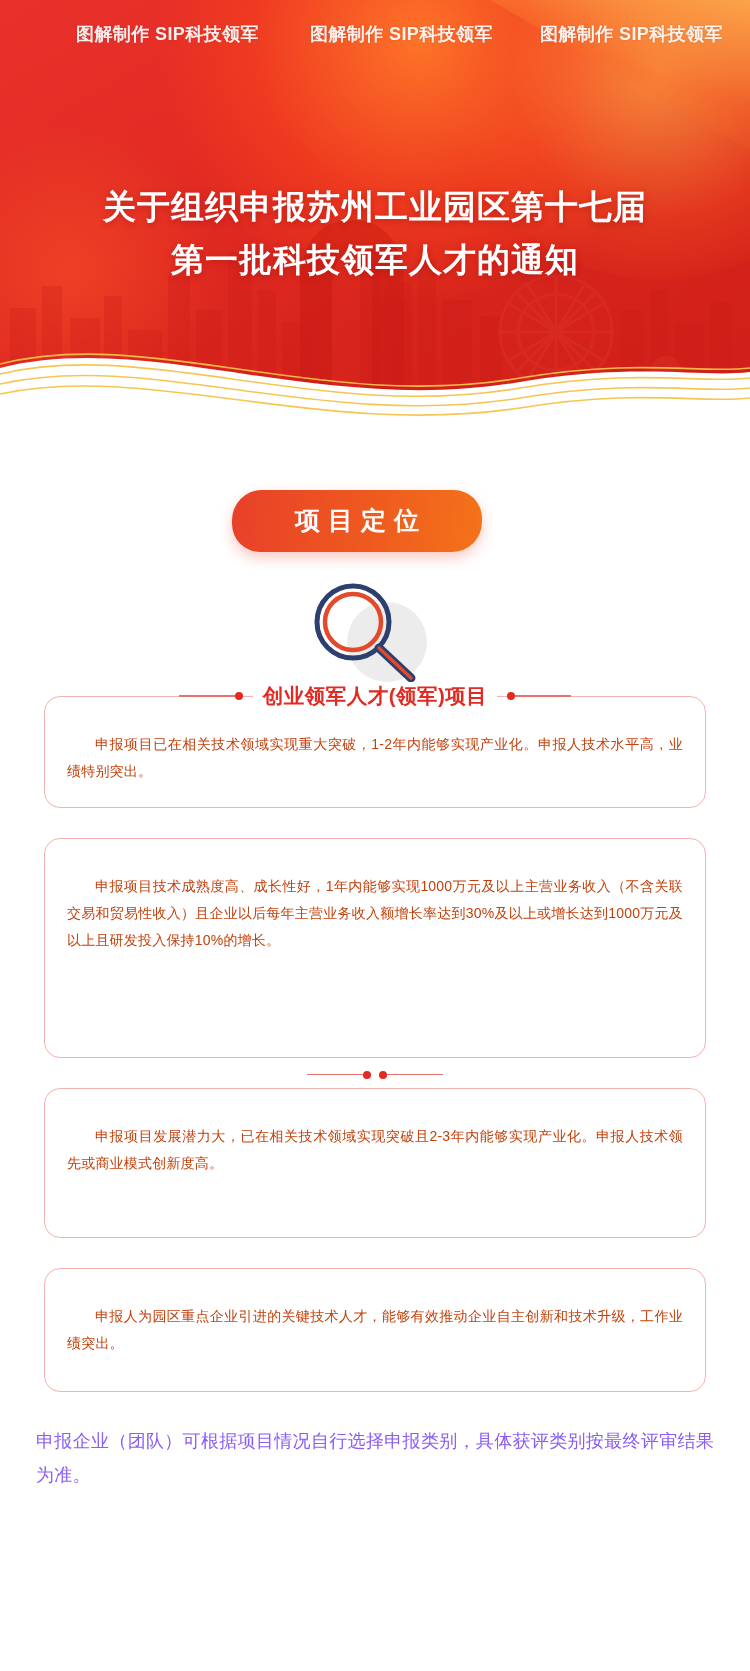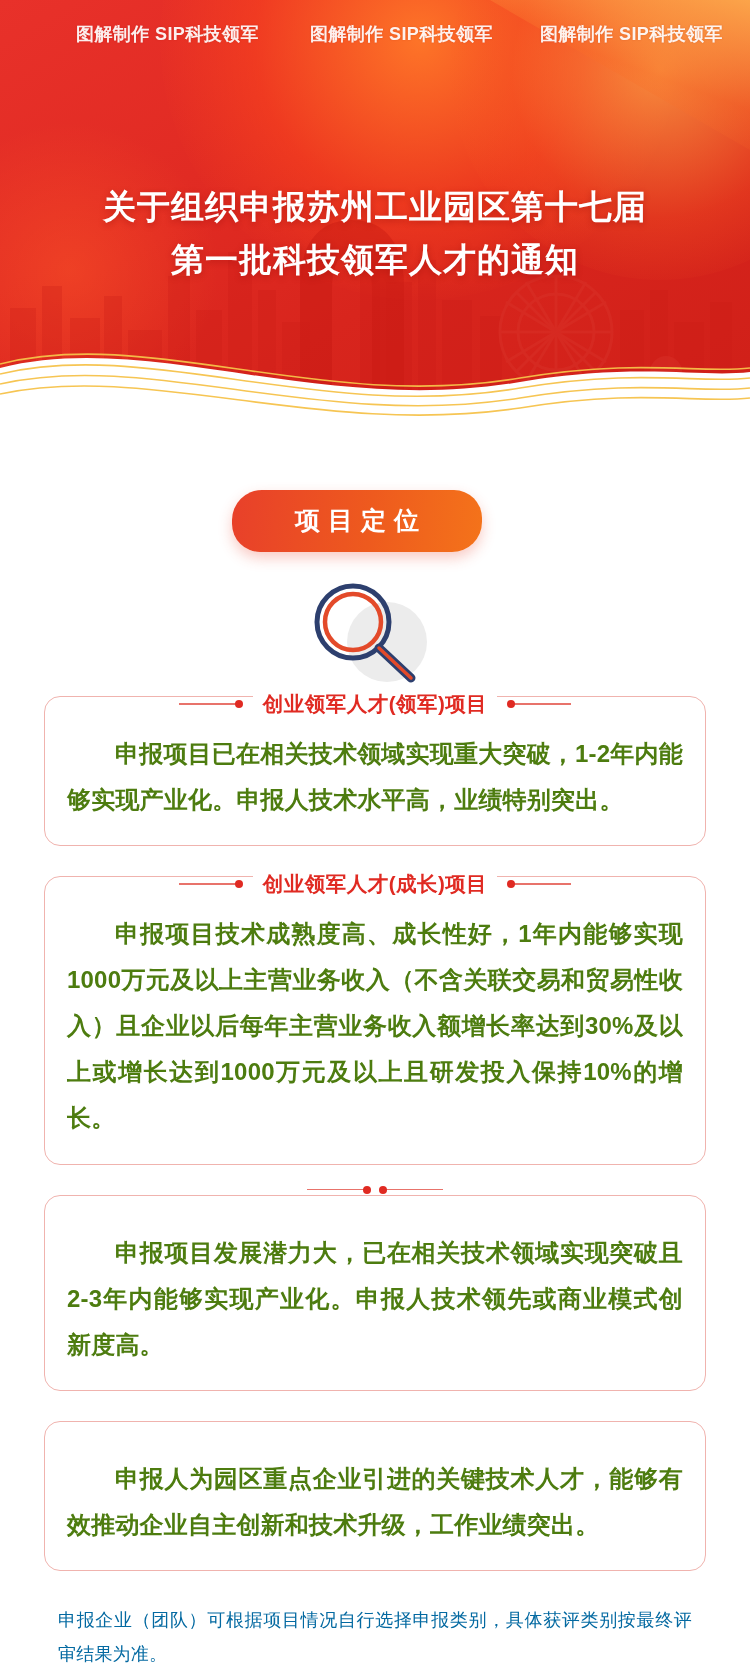--- a/index.html
+++ b/index.html
@@ -115,21 +115,20 @@
     border-radius: 16px;
     margin-bottom: 30px;
     padding: 34px 22px 22px;
     background: #fff;
   }
   .card-head {
     position: absolute;
     top: -15px; left: 0; right: 0;
     display: flex; align-items: center; justify-content: center;
     gap: 12px;
-    margin-top: 8px;
   }
   .card-head .title {
     background: #fff;
     padding: 0 10px;
     color: #e02a22;
     font-size: 20.5px;
     font-weight: bold;
     letter-spacing: .5px;
     white-space: nowrap;
   }
@@ -143,36 +142,35 @@
     content: "";
     position: absolute;
     top: -3px;
     width: 8px; height: 8px;
     border-radius: 50%;
     background: #e02a22;
   }
   .card-head .dash.left::after { right: -2px; }
   .card-head .dash.right::after { left: -2px; }
   .card-body {
-    color: #4d7c0f;
-    font-size: 24px;
+    color: #c2410c;
+    font-size: 14px;
     line-height: 1.92;
     text-align: justify;
     text-indent: 2em;
     letter-spacing: .2px;
-    font-weight: bold;
   }
   .card.c1 { min-height: 104px; }
   .card.c2 { min-height: 220px; }
   .card.c3 { min-height: 150px; }
   .card.c4 { min-height: 124px; }
 
   .footnote {
-    padding: 2px 58px 0;
-    color: #0369a1;
+    padding: 2px 36px 0;
+    color: #8b5cf6;
     font-size: 18px;
     line-height: 1.9;
     text-align: justify;
     letter-spacing: .2px;
   }
 </style>
 </head>
 <body>
 
 <div class="hero">
@@ -263,25 +261,20 @@
   <div class="card c1">
     <div class="card-head">
       <span class="dash left"></span>
       <span class="title">创业领军人才(领军)项目</span>
       <span class="dash right"></span>
     </div>
     <p class="card-body">申报项目已在相关技术领域实现重大突破，1-2年内能够实现产业化。申报人技术水平高，业绩特别突出。</p>
   </div>
 
   <div class="card c2">
-    <div class="card-head">
-      <span class="dash left"></span>
-      <span class="title">创业领军人才(成长)项目</span>
-      <span class="dash right"></span>
-    </div>
     <p class="card-body">申报项目技术成熟度高、成长性好，1年内能够实现1000万元及以上主营业务收入（不含关联交易和贸易性收入）且企业以后每年主营业务收入额增长率达到30%及以上或增长达到1000万元及以上且研发投入保持10%的增长。</p>
   </div>
 
   <div class="card c3">
     <div class="card-head">
       <span class="dash left"></span>
       <span class="dash right"></span>
     </div>
     <p class="card-body">申报项目发展潜力大，已在相关技术领域实现突破且2-3年内能够实现产业化。申报人技术领先或商业模式创新度高。</p>
   </div>

